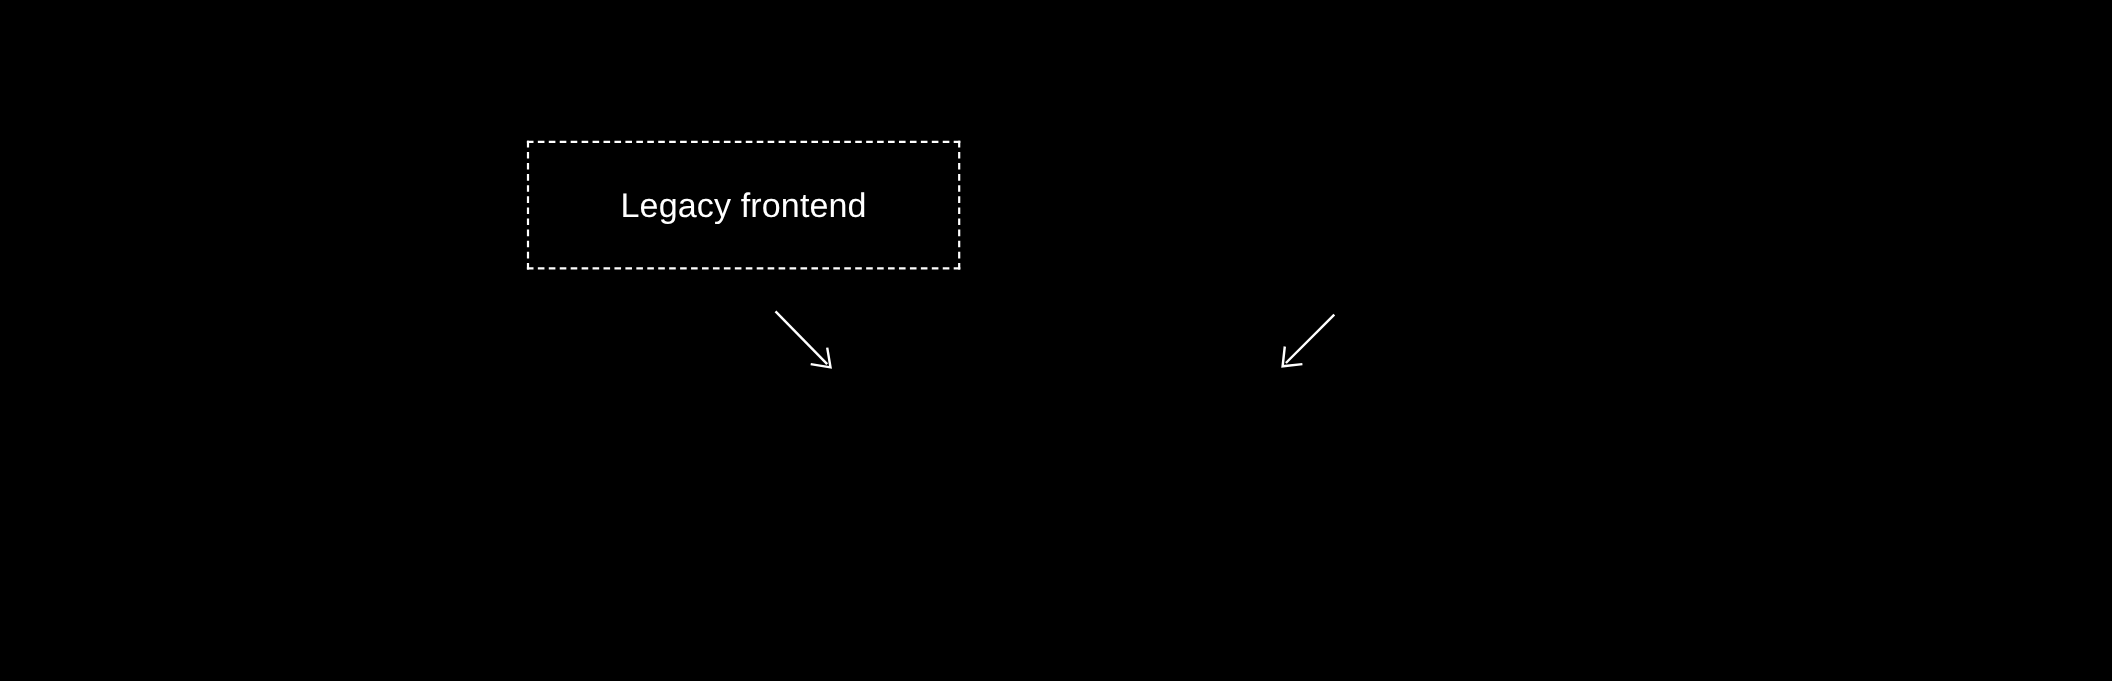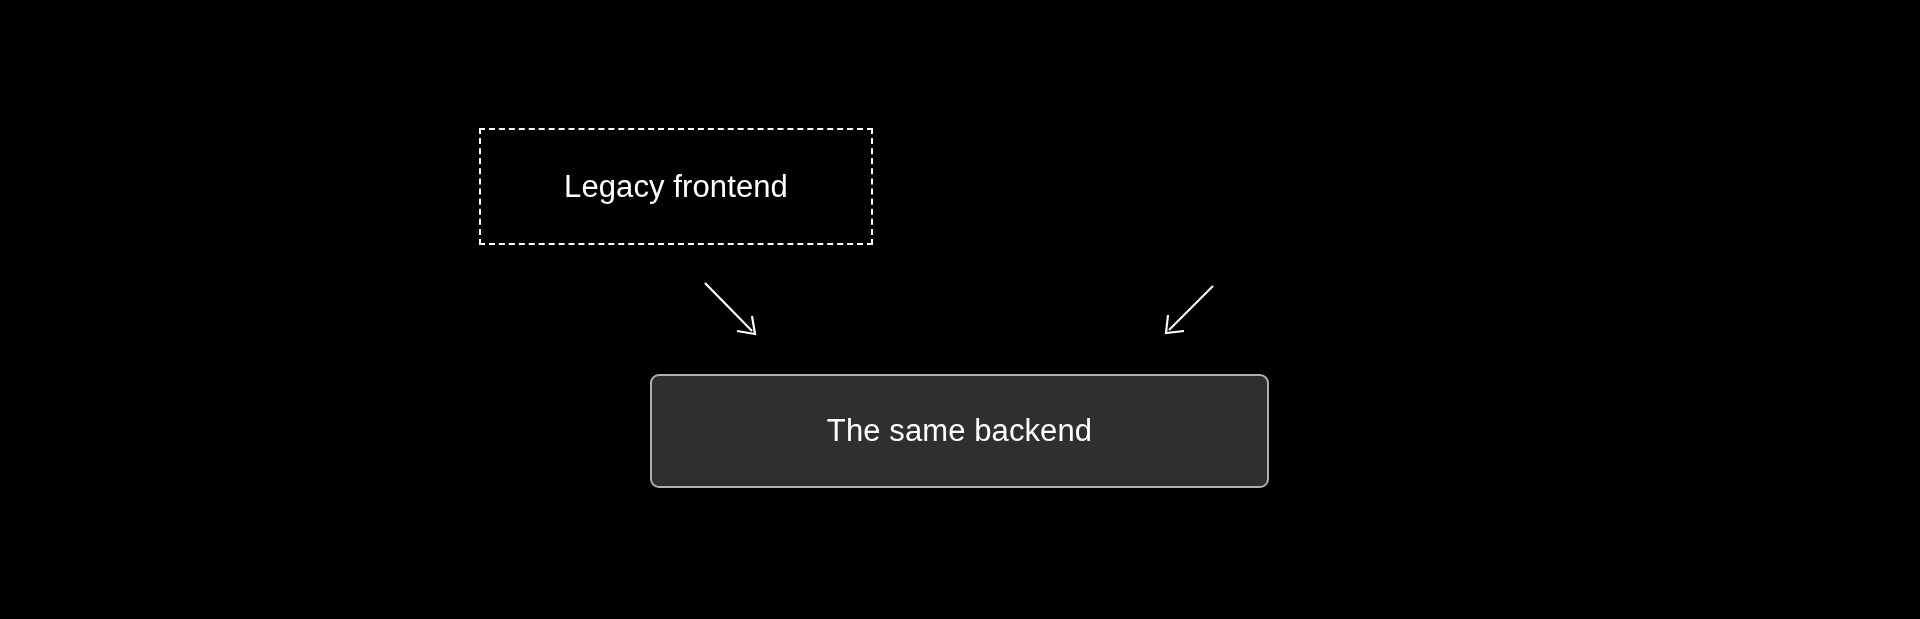--- a/index.html
+++ b/index.html
@@ -95,17 +95,14 @@
       <line x1="1213" y1="286" x2="1169" y2="330" stroke="#ffffff" stroke-width="2.2" stroke-linecap="butt"></line>
       <polyline points="1184,331 1166,333 1168,315" fill="none" stroke="#ffffff" stroke-width="2.2" stroke-linecap="butt" stroke-linejoin="miter"></polyline>
     </g>
   </svg>
 
   <div class="node" id="node-legacy-frontend">
     <span class="node-label">Legacy frontend</span>
   </div>
 
 
-  <div class="node" id="node-same-backend">
-    <span class="node-label">The same backend</span>
-  </div>
 
 </div>
 
 </body></html>

